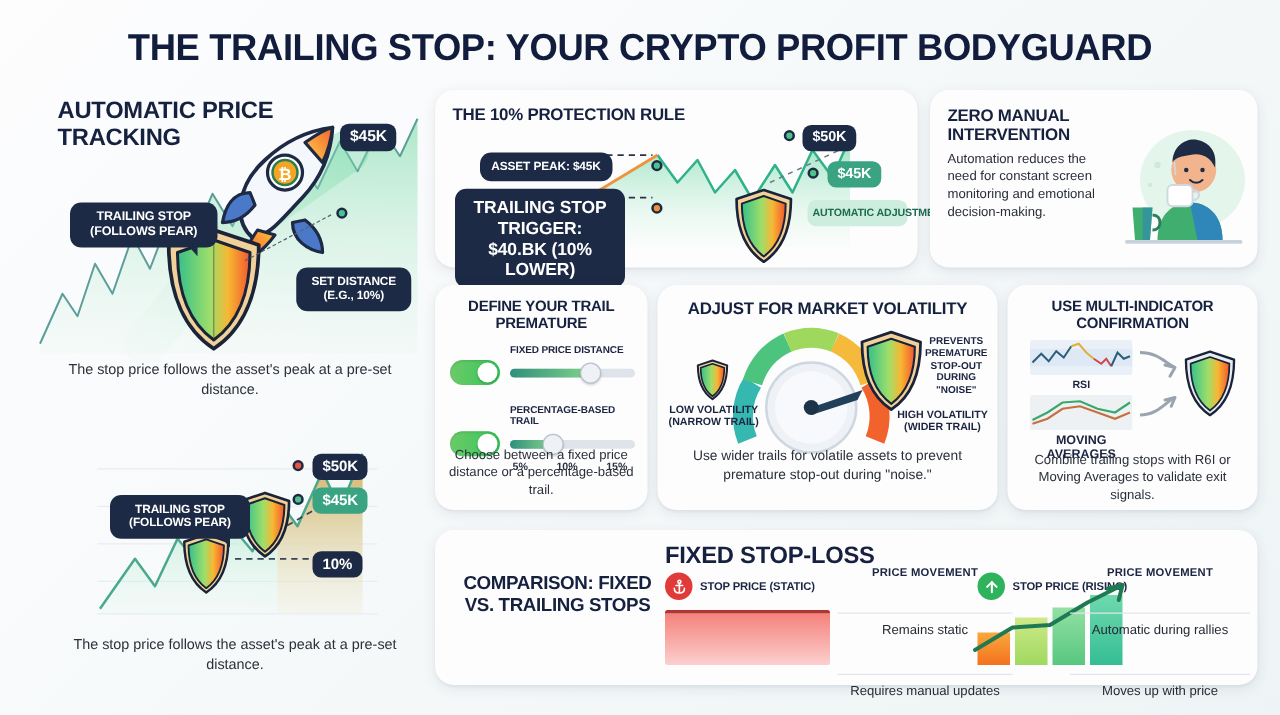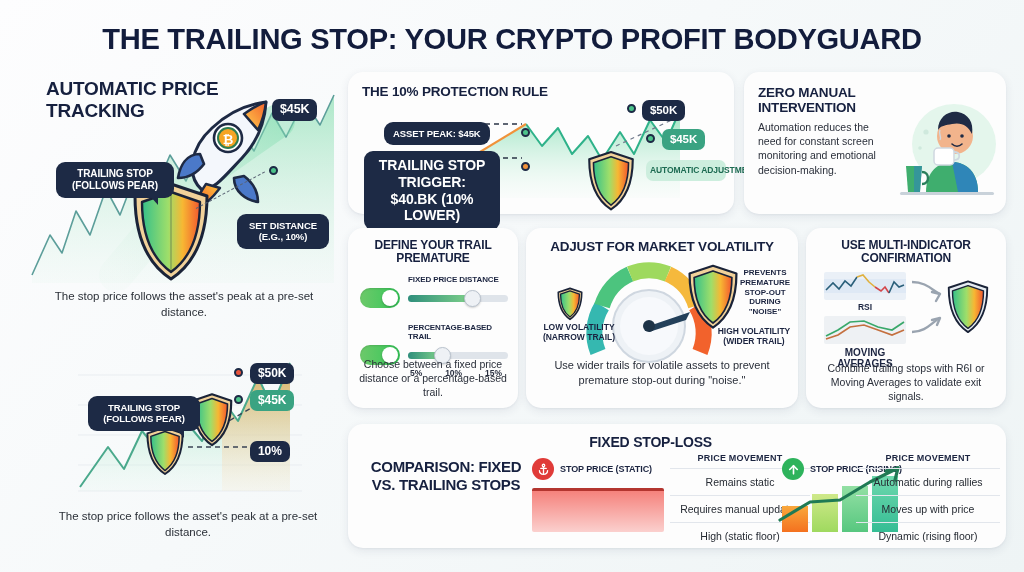--- a/index.html
+++ b/index.html
@@ -110,30 +110,31 @@
   }
   .slider-knob {
     position: absolute; top: -5px; width: 17px; height: 17px;
     border-radius: 50%; background: #eef1f5; border: 1.5px solid #b9c2cd;
     box-shadow: 0 1px 2px rgba(0,0,0,0.18);
   }
   .tick-label { font-size: 8.5px; font-weight: 700; color: #2a3040; }
 
   
   .cmp-col-title {
-    font-size: 14px; font-weight: 800; color: #16203f; text-align: right;
+    font-size: 19px; font-weight: 800; color: #16203f; text-align: left;
     letter-spacing: -0.2px;
   }
   .cmp-head {
     font-size: 9px; font-weight: 800; color: #1b2440; text-align: center;
     letter-spacing: 0.2px; padding: 5px 0;
   }
   .cmp-cell {
     font-size: 10.5px; color: #262b33; text-align: center; padding: 7px 0;
     border-top: 1px solid #e2e6ec;
+    margin-top: 22px;
   }
   .stop-price-lbl {
     font-size: 9px; font-weight: 800; color: #1b2440; line-height: 1.22;
     letter-spacing: -0.1px;
   }
   .icon-circle {
     width: 22px; height: 22px; border-radius: 50%;
     display: flex; align-items: center; justify-content: center; flex: none;
   }
   .icon-circle.red { background: #e03b38; }
@@ -369,21 +370,21 @@
 
     <svg style="position:absolute; left:30px; top:58px;" width="28" height="36" viewBox="0 0 86 104">
       <path d="M43 4 L79 16 C79 56 66 84 43 99 C20 84 7 56 7 16 Z" fill="#f1d199" stroke="#1a2338" stroke-width="5" stroke-linejoin="round"></path>
       <path d="M43 12 L72 22 C72 56 61 79 43 92 C25 79 14 56 14 22 Z" fill="url(#gShieldA)" stroke="#1a2338" stroke-width="4" stroke-linejoin="round"></path>
     </svg>
     <svg style="position:absolute; left:159px; top:34px;" width="56" height="70" viewBox="0 0 86 104">
       <path d="M43 4 L79 16 C79 56 66 84 43 99 C20 84 7 56 7 16 Z" fill="#f1d199" stroke="#1a2338" stroke-width="3.4" stroke-linejoin="round"></path>
       <path d="M43 12 L72 22 C72 56 61 79 43 92 C25 79 14 56 14 22 Z" fill="url(#gShieldA)" stroke="#1a2338" stroke-width="2.6" stroke-linejoin="round"></path>
     </svg>
 
-    <div style="position:absolute; left:14px; top:94px; width:78px; font-size:8.5px; font-weight:800; color:#1b2440; text-align:center; line-height:1.2;">LOW VOLATILITY (NARROW TRAIL)</div>
+    <div style="position:absolute; left:6px; top:94px; width:78px; font-size:8.5px; font-weight:800; color:#1b2440; text-align:center; line-height:1.2;">LOW VOLATILITY (NARROW TRAIL)</div>
     <div style="position:absolute; left:208px; top:40px; width:62px; font-size:8px; font-weight:800; color:#1b2440; text-align:center; line-height:1.22;">PREVENTS PREMATURE STOP-OUT DURING "NOISE"</div>
     <div style="position:absolute; left:185px; top:98px; width:86px; font-size:8.5px; font-weight:800; color:#1b2440; text-align:center; line-height:1.2;">HIGH VOLATILITY (WIDER TRAIL)</div>
 
     <div class="p-body" style="position:absolute; left:18px; top:130px; width:236px; font-size:11px;">Use wider trails for volatile assets to prevent premature stop-out during "noise."</div>
   </div>
 
   <div class="panel" style="left:806px; top:228px; width:200px; height:180px;">
     <div class="p-title" style="position:absolute; left:8px; top:11px; width:184px; font-size:12px;">USE MULTI-INDICATOR CONFIRMATION</div>
 
     <svg style="position:absolute; left:18px; top:44px;" width="82" height="28" viewBox="0 0 82 28">

